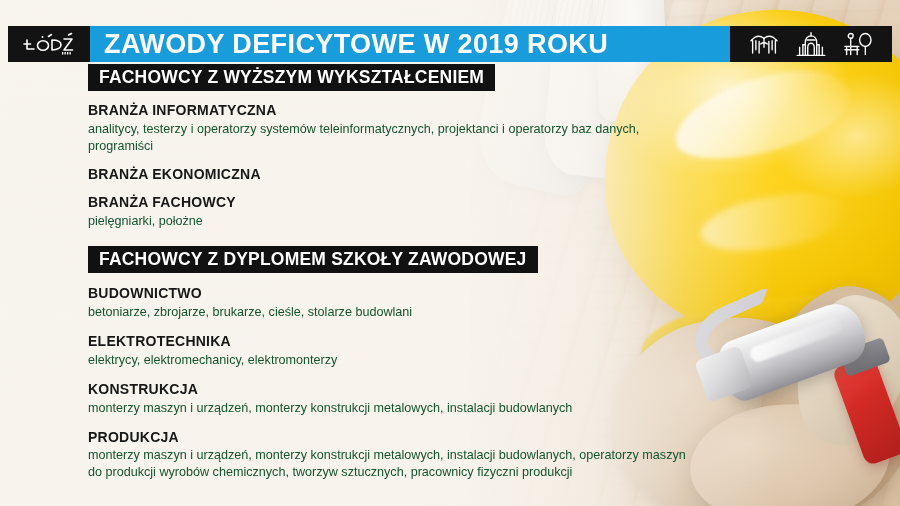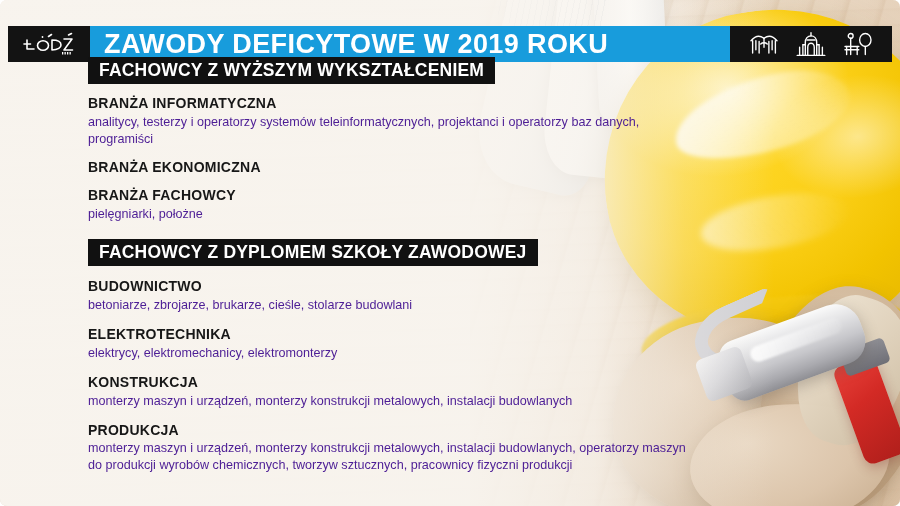--- a/index.html
+++ b/index.html
@@ -7,21 +7,20 @@
   html, body {
     width:900px; height:506px;
     overflow:hidden;
     font-family:"Liberation Sans", sans-serif;
   }
   #canvas {
     position:relative;
     width:900px; height:506px;
     background:#f3ece5;
     overflow:hidden;
-    border-radius:7px;
   }
 
   
   .bg-wood {
     position:absolute; inset:0;
     background:
       linear-gradient(180deg, #f6f1ea 0%, #f2ebe3 18%, #efe7dd 40%, #f1eae2 62%, #ece3d8 85%, #e9e0d4 100%);
   }
   .bg-wood::after {
     content:"";
@@ -198,21 +197,21 @@
     font-family:"Liberation Sans", sans-serif;
   }
   .icon-bar {
     width:162px; flex:0 0 auto; background:#131313;
     display:flex; align-items:center; justify-content:space-around;
     padding:0 10px;
   }
   .city-icon { width:34px; height:26px; display:block; }
 
   
-  .content { position:absolute; top:57px; left:88px; width:620px; }
+  .content { position:absolute; top:64px; left:88px; width:620px; }
 
   .section-banner {
     display:inline-block;
     background:#111111;
     color:#ffffff;
     font-size:17.5px;
     font-weight:bold;
     letter-spacing:0.2px;
     padding:4px 11px 5px 11px;
     line-height:1.05;
@@ -225,21 +224,21 @@
   .group-title {
     font-size:14px;
     font-weight:bold;
     color:#171717;
     letter-spacing:0.25px;
     line-height:1.2;
     margin-bottom:2px;
   }
   .group-desc {
     font-size:12.6px;
-    color:#4c1d95;
+    color:#14532d;
     line-height:1.35;
     max-width:600px;
   }
 
   .block-2 .group { margin-top:12px; }
 </style>
 </head>
 <body>
 
 <div id="canvas">

